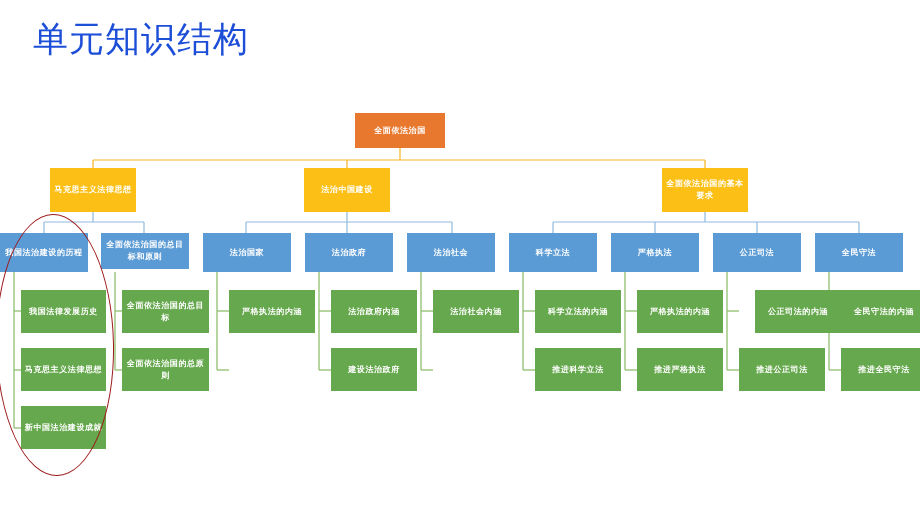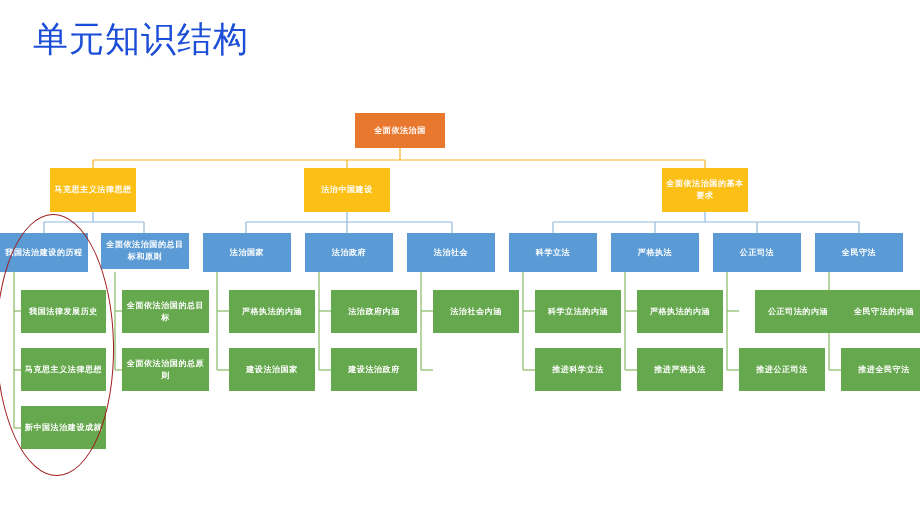--- a/index.html
+++ b/index.html
@@ -186,23 +186,20 @@
   <div class="node lvl3" style="left:122px;top:290px;width:87px;height:43px;">
     <span>全面依法治国的总目标</span>
   </div>
   <div class="node lvl3" style="left:122px;top:348px;width:87px;height:43px;">
     <span>全面依法治国的总原则</span>
   </div>
 
   <div class="node lvl3" style="left:229px;top:290px;width:86px;height:43px;">
     <span>严格执法的内涵</span>
   </div>
-  <div class="node lvl3" style="left:229px;top:348px;width:86px;height:43px;">
-    <span>建设法治国家</span>
-  </div>
 
   <div class="node lvl3" style="left:331px;top:290px;width:86px;height:43px;">
     <span>法治政府内涵</span>
   </div>
   <div class="node lvl3" style="left:331px;top:348px;width:86px;height:43px;">
     <span>建设法治政府</span>
   </div>
 
   <div class="node lvl3" style="left:433px;top:290px;width:86px;height:43px;">
     <span>法治社会内涵</span>

